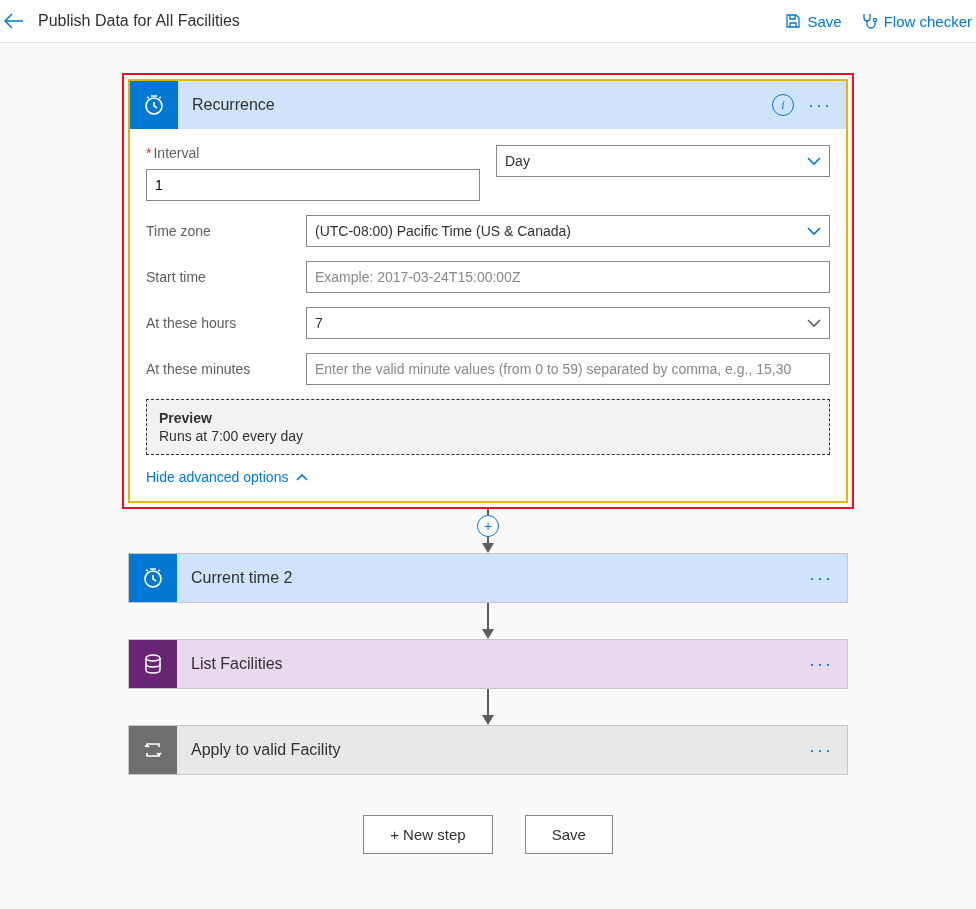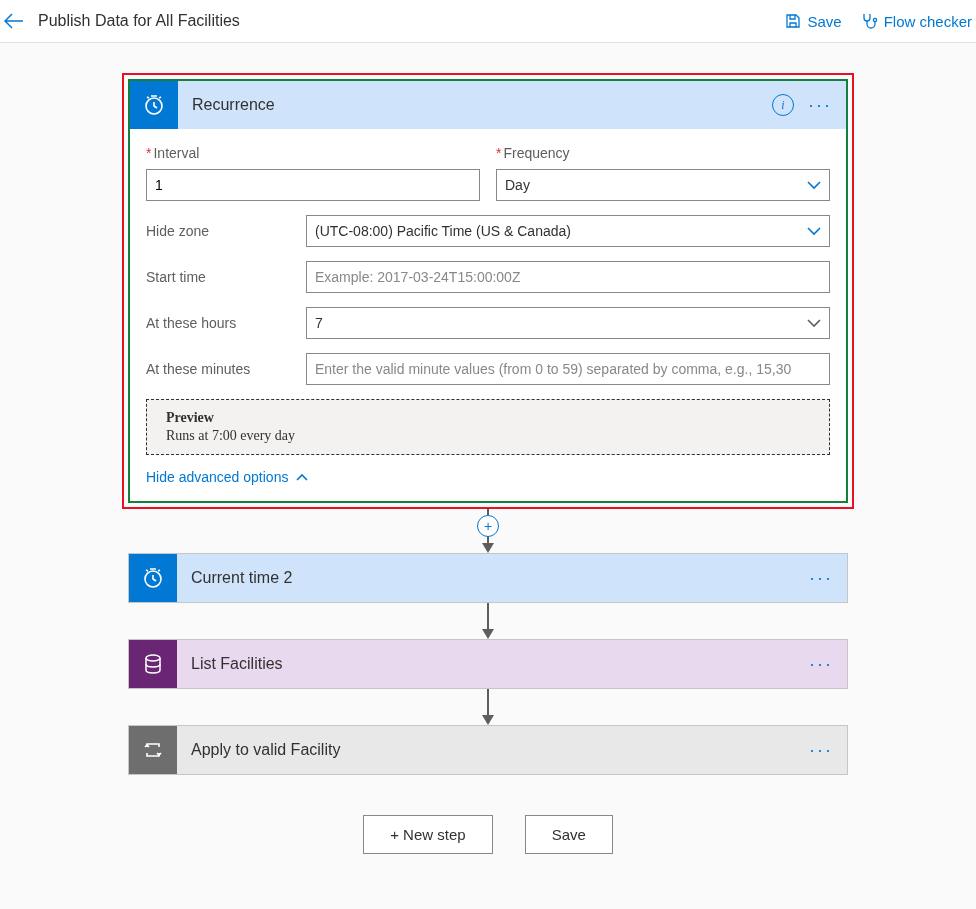--- a/index.html
+++ b/index.html
@@ -51,21 +51,21 @@
   background: #fff;
   border: 1px solid #c8c6c4;
   margin-bottom: 0;
 }
 .highlight-box {
   border: 2px solid #e81123;
   padding: 4px;
   width: 732px;
 }
 .card.selected {
-  border: 2px solid #15803d;
+  border: 2px solid #eab308;
 }
 .card-header {
   display: flex;
   align-items: center;
   height: 48px;
 }
 .icon-box {
   width: 48px;
   height: 48px;
   display: flex;
@@ -156,23 +156,22 @@
   width: 100%;
   font-size: 14px;
   font-family: inherit;
 }
 .text-input input::placeholder { color: #8a8886; }
 .chevron-blue { color: #0078d4; }
 .chevron-gray { color: #605e5c; }
 .preview-box {
   border: 1px dashed #323130;
   background: #f3f2f1;
-  padding: 10px 19px;
+  padding: 10px 12px;
   margin-bottom: 14px;
-  font-family: Liberation Serif, serif;
 }
 .preview-title { font-weight: 600; margin-bottom: 2px; }
 .preview-text { font-size: 14px; color: #323130; }
 .adv-link {
   color: #0078d4;
   font-size: 14px;
   cursor: pointer;
   display: flex;
   align-items: center;
   gap: 8px;
@@ -272,32 +271,31 @@
     </div>
     <div class="card-body">
       <div class="row">
         <div class="field">
           <div class="label-top"><span class="req">*</span><span>Interval</span></div>
           <div class="text-input">
             <input type="text" value="1" style="">
           </div>
         </div>
         <div class="field">
-          <div class="label-top"><span class="req">*</span><span>Frequency</span></div>
           <div class="select-input">
             <span>Day</span>
             <svg class="chevron-blue" width="14" height="10" viewBox="0 0 14 10">
                   <path d="M1 2l6 6 6-6" stroke="#0078d4" stroke-width="1.6" fill="none"></path>
                 </svg>
           </div>
         </div>
       </div>
 
       <div class="label-row">
-        <div class="label-col">Hide zone</div>
+        <div class="label-col">Time zone</div>
         <div class="select-input" style="flex:1">
           <span>(UTC-08:00) Pacific Time (US &amp; Canada)</span>
           <svg class="chevron-blue" width="14" height="10" viewBox="0 0 14 10">
                 <path d="M1 2l6 6 6-6" stroke="#0078d4" stroke-width="1.6" fill="none"></path>
               </svg>
         </div>
       </div>
 
       <div class="label-row">
         <div class="label-col">Start time</div>

